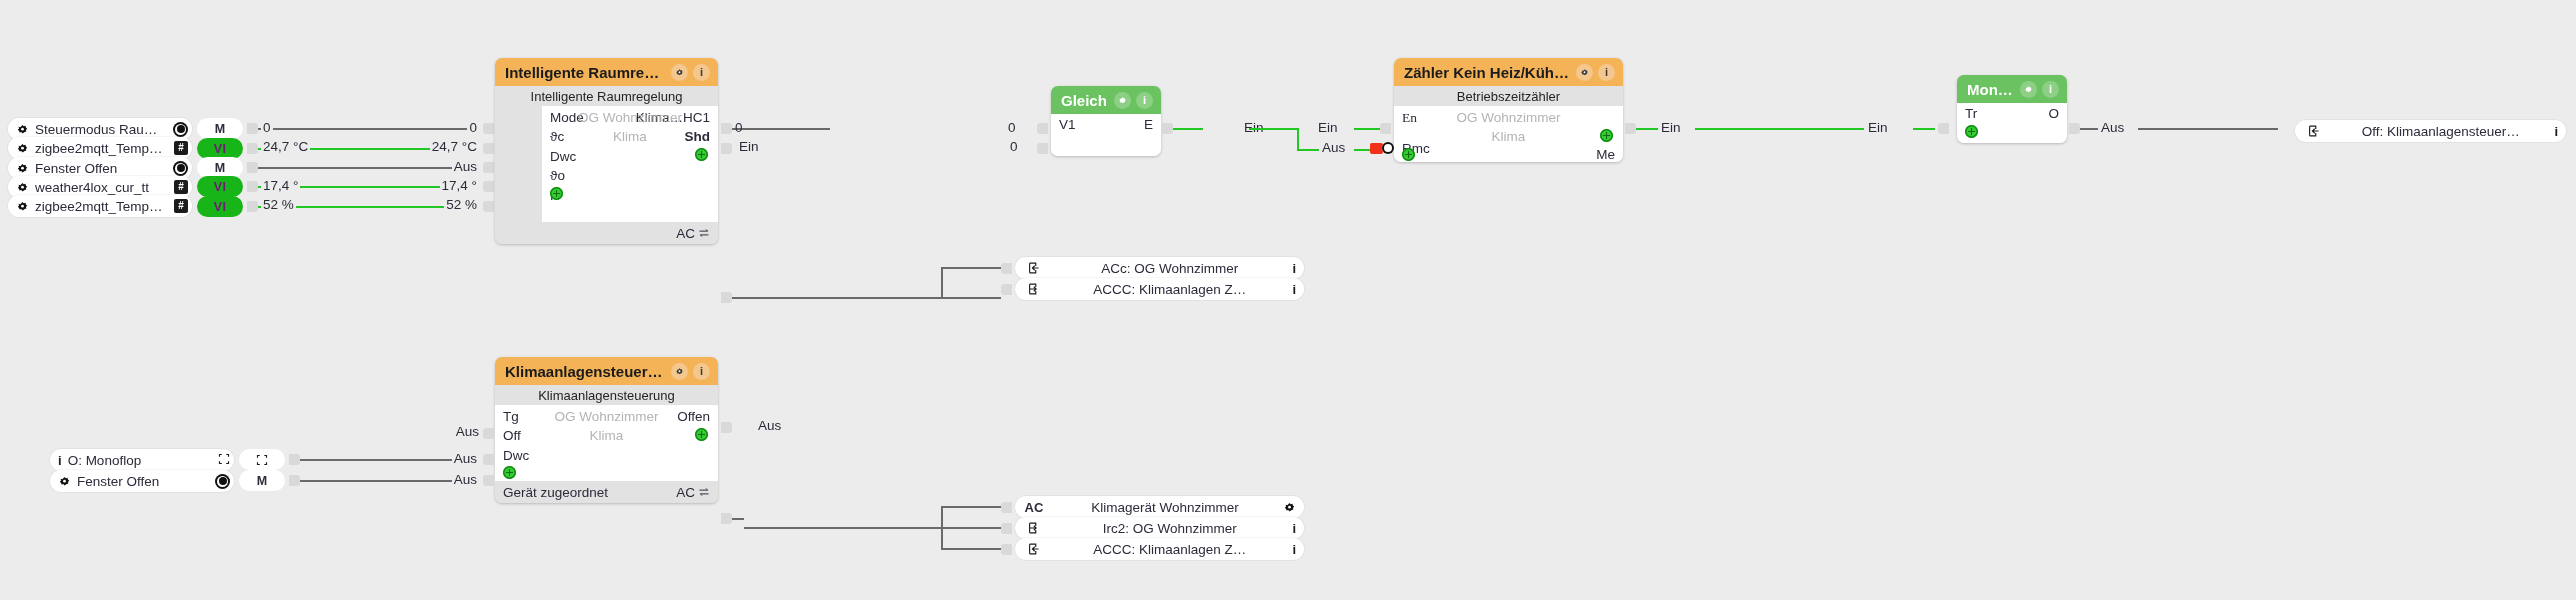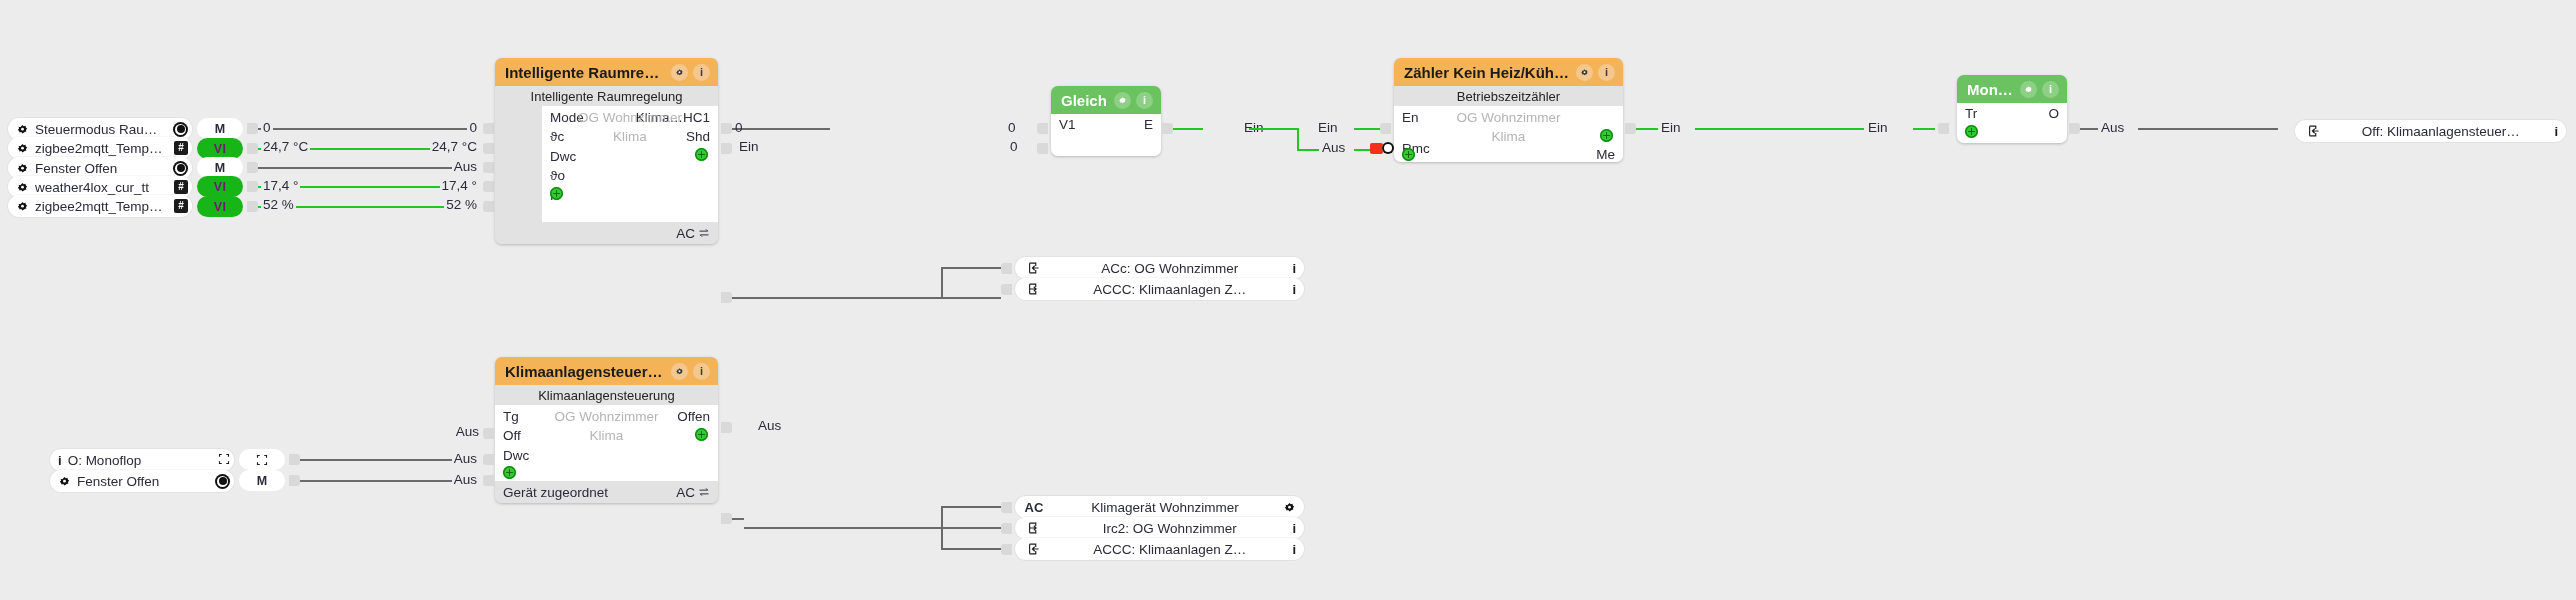--- a/index.html
+++ b/index.html
@@ -212,21 +212,21 @@
         <div class="hicon">i</div>
       </div>
       <div class="bsub">Intelligente Raumregelung</div>
       <div class="bbody" style="height: 116px; margin-left: 47px;">
         <div class="ioleft" style="top: 4px;">Mode</div>
         <div class="ioleft" style="top: 23.4px;">ϑc</div>
         <div class="ioleft" style="top: 43px;">Dwc</div>
         <div class="ioleft" style="top: 62px;">ϑo</div>
         <div class="ioleft" style="top: 82px;">H</div>
         <div class="ioright" style="top: 4px;">Klima…HC1</div>
-        <div class="ioright" style="top: 23.4px;">Shd</div>
+        <div class="ioright" style="top: 23.4px; font-weight: bold;">Shd</div>
         <div class="center" style="top: 4px;">OG Wohnzimmer</div>
         <div class="center" style="top: 23.4px;">Klima</div>
         <div class="plus" style="left: 8px; top: 81px;"></div>
         <div class="plus" style="right: 10px; top: 42px;"></div>
       </div>
       <div class="bfoot">
         <div class="fleft"></div>
         <div class="fright">
           <span>AC</span>
           <span style="display: flex; align-items: center;">
@@ -260,21 +260,21 @@
         <div class="hicon">
           <svg width="9" height="9" viewBox="0 0 16 13">
             <path d="M8 0.9l1.5 1.6 2.1-.6.6 2.1 1.6 1.5-1.6 1.5.6 2.1-2.1.6L8 11.3 6.5 9.7l-2.1.6-.6-2.1L2.2 6.7l1.6-1.5-.6-2.1 2.1.6z" fill="#3a3a3a"></path>
             <circle cx="8" cy="6.1" r="1.7" fill="#fff"></circle>
           </svg>
         </div>
         <div class="hicon">i</div>
       </div>
       <div class="bsub">Betriebszeitzähler</div>
       <div class="bbody" style="height: 56px;">
-        <div class="ioleft" style="top: 4px;">En</div>
+        <div class="ioleft" style="top: 4px; font-family: Liberation Serif, serif;">En</div>
         <div class="ioleft" style="top: 35px;">Rmc</div>
         <div class="ioright" style="top: 4px; margin-top: 37px;">Me</div>
         <div class="center" style="top: 4px;">OG Wohnzimmer</div>
         <div class="center" style="top: 23.4px;">Klima</div>
         <div class="plus" style="left: 8px; top: 42px;"></div>
         <div class="plus" style="right: 10px; top: 23px;"></div>
       </div>
     </div>
     <div class="block green" style="left: 1957px; top: 75px; width: 110px;">
       <div class="bhead">

